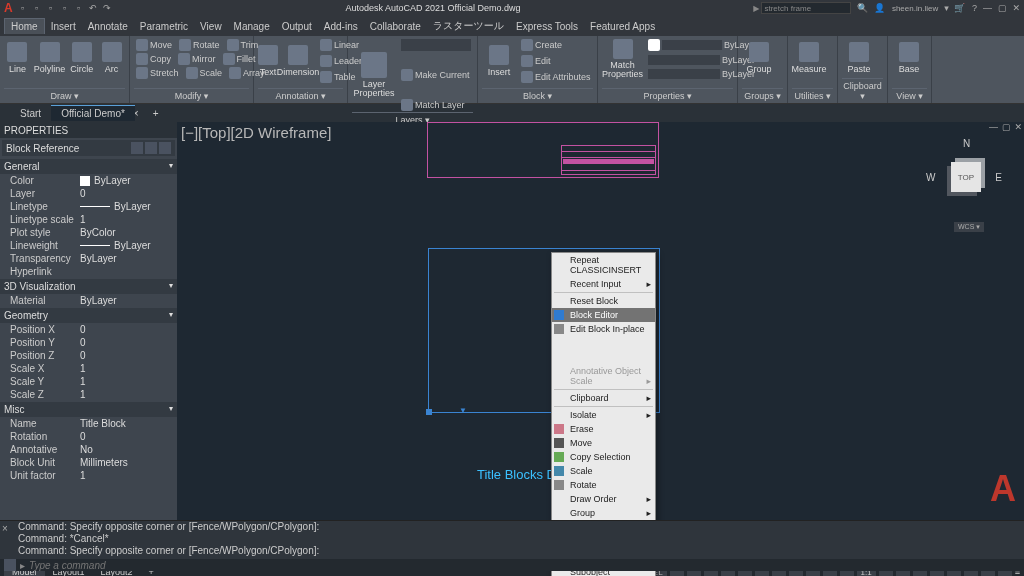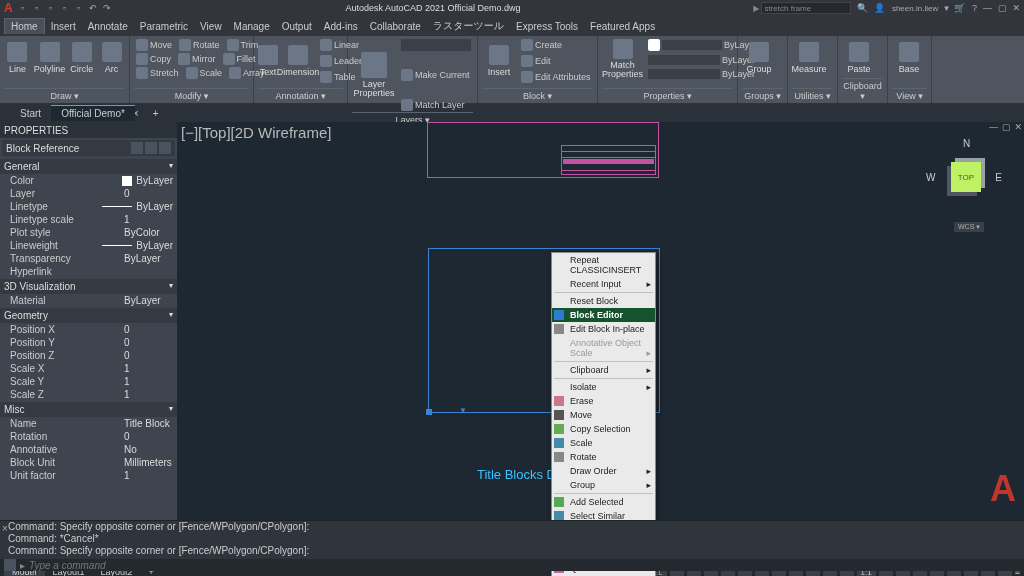--- a/index.html
+++ b/index.html
@@ -27,49 +27,49 @@
 .tabs .tab.active{background:#1e2832;border-top:1px solid #5aa0d8;position:relative;}
 .tabs .tabx{margin-left:-6px;padding:0 4px;cursor:pointer;}
 .workspace{display:flex;height:398px;}
 .properties{width:177px;background:#3e454e;display:flex;flex-direction:column;font-size:10px;}
 .phead{height:16px;background:#2a3138;display:flex;align-items:center;padding:0 4px;font-size:10px;color:#ddd;}
 .psel{height:16px;background:#333a42;display:flex;align-items:center;padding:0 4px;margin:2px;color:#ddd;}
 .psel .dd{margin-left:auto;display:flex;gap:2px;}
 .psel .dd span{width:12px;height:12px;background:#4a5260;}
 .pgroup{background:#333a42;padding:2px 4px;font-size:10px;color:#ddd;display:flex;margin-top:1px;}
 .pgroup .arr{margin-left:auto;font-size:8px;}
-.prow{display:flex;padding:1px 4px 1px 10px;font-size:10px;gap:44px;}
+.prow{display:flex;padding:1px 4px 1px 10px;font-size:10px;}
 .prow .pk{width:70px;color:#ccc;}
 .prow .pv{flex:1;color:#ddd;display:flex;align-items:center;gap:4px;}
 .swatch{width:10px;height:10px;background:#fff;display:inline-block;}
 .swline{border-top:1px solid #fff;width:30px;display:inline-block;}
 .canvas{flex:1;background:#1e2832;position:relative;}
 .vlabel{position:absolute;top:2px;left:4px;font-size:15px;color:#b8b8b8;}
 .block1{position:absolute;top:0;left:250px;width:232px;height:56px;border:1px solid #c352a2;}
 .block1 .inner{position:absolute;right:2px;bottom:2px;width:95px;height:30px;border:1px solid #c352a2;}
 .block1 .inner .r{height:6px;border-bottom:1px solid #c352a2;}
 .block1 .inner .hl{background:#c352a2;height:5px;margin:1px;}
 .block2{position:absolute;top:126px;left:251px;width:232px;height:165px;border:1px solid #3a84d2;}
 .grip{width:6px;height:6px;background:#3a84d2;position:absolute;}
 .tbtext{position:absolute;top:345px;left:300px;color:#3bc0ff;font-size:13px;}
 .viewcube{position:absolute;top:10px;right:18px;width:80px;height:100px;}
-.vc-cube{width:30px;height:30px;background:#bef264;display:flex;align-items:center;justify-content:center;font-size:8px;color:#555;position:absolute;top:30px;left:25px;box-shadow:-4px 4px 0 #52575f, 4px -4px 0 #9ba0a5;}
+.vc-cube{width:30px;height:30px;background:#e5e5e5;display:flex;align-items:center;justify-content:center;font-size:8px;color:#555;position:absolute;top:30px;left:25px;box-shadow:-4px 4px 0 #52575f, 4px -4px 0 #9ba0a5;}
 .vc-n{position:absolute;top:6px;left:37px;font-size:10px;color:#ccc;}
 .vc-e{position:absolute;top:40px;right:4px;font-size:10px;color:#ccc;}
 .vc-w{position:absolute;top:40px;left:0;font-size:10px;color:#ccc;}
 .vc-wcs{position:absolute;bottom:0;left:28px;font-size:7px;background:#3a4048;padding:1px 4px;color:#aaa;}
 .ctxmenu{position:absolute;top:130px;left:374px;width:105px;background:#eaeaea;border:1px solid #888;font-size:9px;color:#222;box-shadow:2px 2px 6px rgba(0,0,0,0.4);}
 .ctxmenu .mi{padding:2px 6px 2px 18px;cursor:pointer;position:relative;}
-.ctxmenu .mi.hl{background:#14532d;color:#fff;font-weight:bold;}
-.ctxmenu .mi.dim{color:#999;}
+.ctxmenu .mi.hl{background:#737373;color:#fff;}
+.ctxmenu .mi.dim{color:#999;margin-top:28px;}
 .ctxmenu .mi .sub{position:absolute;right:4px;}
 .ctxmenu .mi .mico{position:absolute;left:2px;top:2px;width:10px;height:10px;}
 .ctxmenu .sep{height:1px;background:#c0c0c0;margin:1px 2px;}
 .cmdwin{height:44px;background:#2f353c;border-top:1px solid #222;display:flex;flex-direction:column;font-family:Consolas,monospace;font-size:10px;color:#ccc;position:relative;}
-.cmdwin .cl{padding:0 8px;line-height:12px;}
+.cmdwin .cl{padding:0 18px;line-height:12px;}
 .cmdwin .prompt{display:flex;align-items:center;background:#23292f;height:16px;margin-top:2px;padding:0 4px;}
 .cmdwin .prompt .pico{width:12px;height:12px;background:#4a5260;margin-right:4px;}
 .cmdwin .prompt input{flex:1;background:transparent;border:none;color:#888;font-family:inherit;font-size:10px;outline:none;font-style:italic;}
 .cmdwin .xb{position:absolute;left:2px;top:2px;width:10px;height:10px;color:#aaa;cursor:pointer;}
 .statusbar{height:16px;background:#23292f;display:flex;align-items:center;font-size:9px;padding:0 4px;}
 .statusbar .stab{padding:2px 8px;cursor:pointer;}
 .statusbar .stab.active{background:#3a4048;}
 .statusbar .right{margin-left:auto;display:flex;gap:3px;align-items:center;}
 .statusbar .sicon{width:14px;height:12px;background:#3a4048;cursor:pointer;border-radius:1px;}
 .statusbar .mbtn{background:#3a4048;padding:1px 4px;font-size:8px;}

